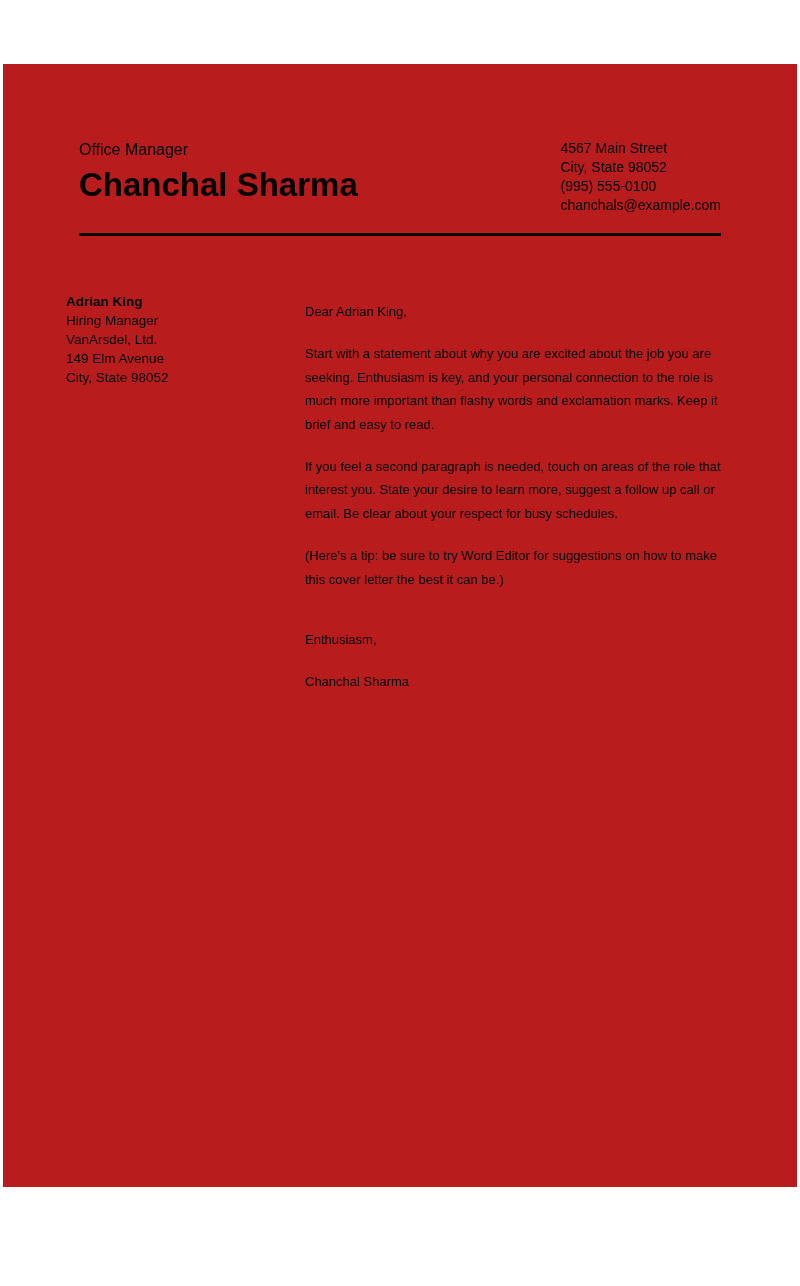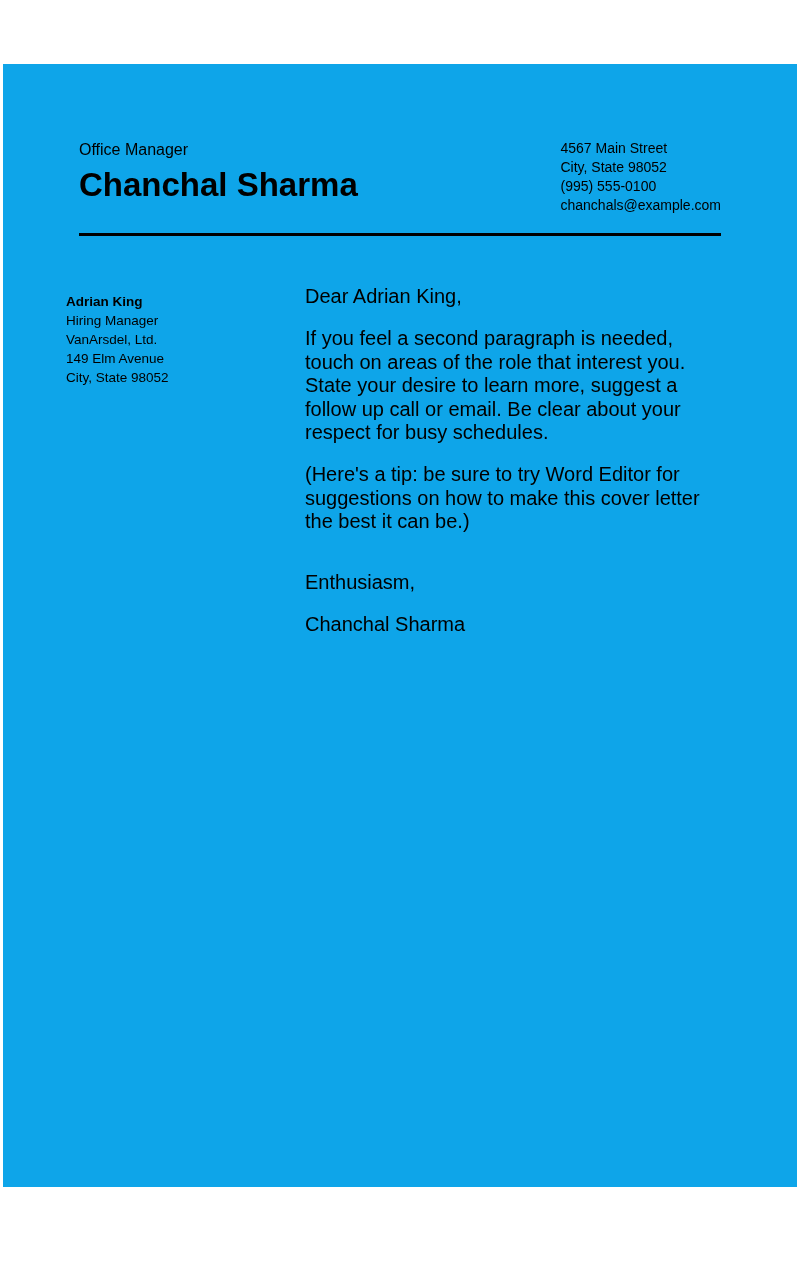--- a/index.html
+++ b/index.html
@@ -1,27 +1,27 @@
 <!DOCTYPE html>
 <html><head>
   <meta charset="utf-8">
   <style>
     html, body { margin: 0; padding: 0; background: #ffffff; }
     body { width: 800px; height: 1286px; position: relative; overflow: hidden;
            font-family: "Liberation Sans", sans-serif; color: #000; }
-    .page { position: absolute; left: 3px; top: 64px; width: 794px; height: 1123px; background: #0ea5e9; }
+    .page { position: absolute; left: 3px; top: 64px; width: 794px; height: 1123px; background: #b91c1c; }
     .header { position: absolute; left: 76px; top: 0; width: 642px; }
     .job-title { position: absolute; left: 0; top: 76px; font-size: 16px; line-height: 20px; white-space: nowrap; }
     .name { position: absolute; left: 0; top: 101px; font-size: 33px; font-weight: bold; line-height: 40px; white-space: nowrap; }
     .contact { position: absolute; right: 0; top: 75px; font-size: 14px; line-height: 19px; }
     .contact div { white-space: nowrap; }
     .rule { position: absolute; left: 76px; top: 169px; width: 642px; height: 3px; background: #000; }
     .recipient { position: absolute; left: 63px; top: 228px; font-size: 13.5px; line-height: 19px; }
     .recipient .r-name { font-weight: bold; }
-    .letter { position: absolute; left: 302px; top: 221px; width: 420px; font-size: 20px; line-height: 23.4px; }
+    .letter { position: absolute; left: 302px; top: 236px; width: 420px; font-size: 13px; line-height: 23.4px; }
     .letter p { margin: 0 0 19px 0; }
     .letter .closing { margin-top: 37px; }
   </style>
 </head>
 <body>
 
 <div class="page">
   <div class="header">
     <div class="job-title">Office Manager</div>
     <div class="name">Chanchal Sharma</div>
@@ -38,18 +38,19 @@
   <div class="recipient">
     <div class="r-name">Adrian King</div>
     <div>Hiring Manager</div>
     <div>VanArsdel, Ltd.</div>
     <div>149 Elm Avenue</div>
     <div>City, State 98052</div>
   </div>
 
   <div class="letter">
     <p>Dear Adrian King,</p>
+    <p>Start with a statement about why you are excited about the job you are seeking. Enthusiasm is key, and your personal connection to the role is much more important than flashy words and exclamation marks. Keep it brief and easy to read.</p>
     <p>If you feel a second paragraph is needed, touch on areas of the role that interest you. State your desire to learn more, suggest a follow up call or email. Be clear about your respect for busy schedules.</p>
     <p>(Here's a tip: be sure to try Word Editor for suggestions on how to make this cover letter the best it can be.)</p>
     <p class="closing">Enthusiasm,</p>
     <p>Chanchal Sharma</p>
   </div>
 </div>
 
 </body></html>

